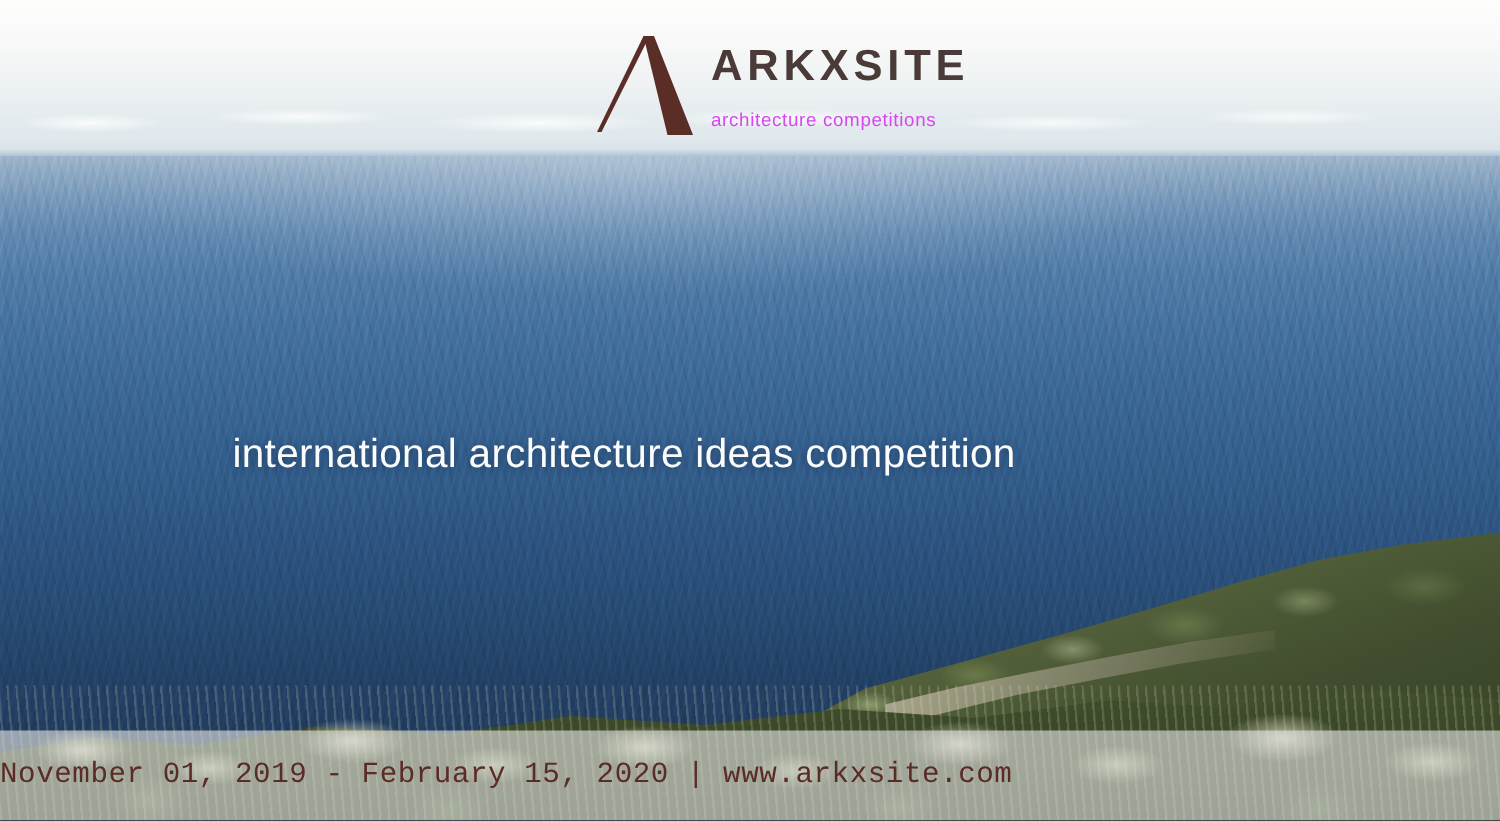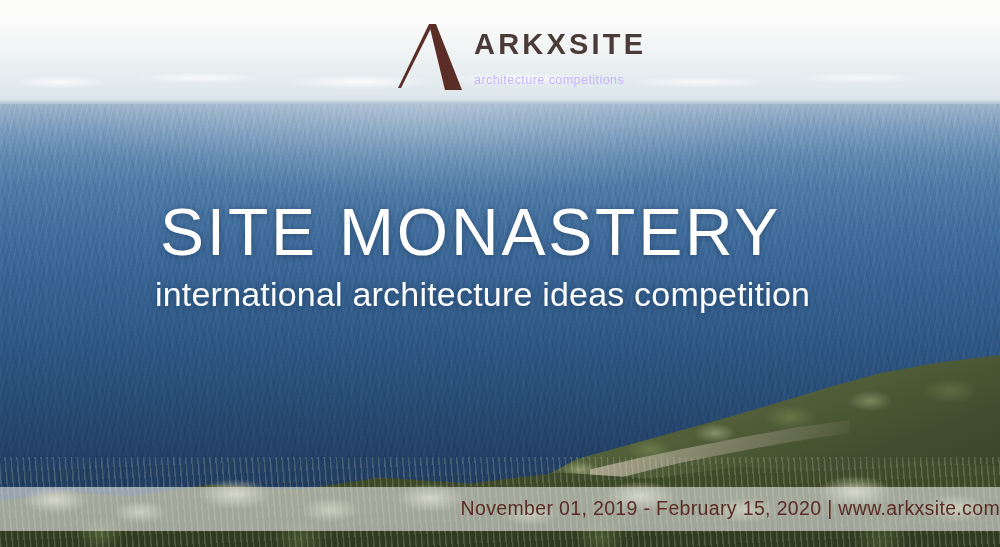--- a/index.html
+++ b/index.html
@@ -63,33 +63,33 @@
   .logo-mark{position:relative;width:64px;height:68px;}
   .logo-mark svg{display:block;}
   .logo-text{padding-top:4px;}
   .logo-word{
     font-size:29px;letter-spacing:3.2px;color:#4a3b38;
     font-weight:700;line-height:1;white-space:nowrap;
     font-family:"Liberation Sans",sans-serif;
   }
   .logo-sub{
     margin-top:15px;font-size:12.5px;letter-spacing:.45px;
-    color:#c4b5fd;font-weight:400;line-height:1;white-space:nowrap;
+    color:#d946ef;font-weight:400;line-height:1;white-space:nowrap;
   }
 
   
   .title{
     position:absolute;left:160px;top:199px;
     font-size:66px;font-weight:300;color:#ffffff;
     letter-spacing:2.8px;line-height:1;white-space:nowrap;
     text-shadow:0 1px 7px rgba(18,40,66,.45);
   }
   .subtitle{
-    position:absolute;left:155px;top:277px;
-    font-size:34px;font-weight:300;color:#fbfcfd;
+    position:absolute;left:155px;top:289px;
+    font-size:27px;font-weight:300;color:#fbfcfd;
     letter-spacing:.2px;line-height:1;white-space:nowrap;
     text-shadow:0 1px 6px rgba(18,40,66,.5);
   }
 
   
   .land{position:absolute;left:0;top:300px;width:1000px;height:247px;}
 
   .headland{
     position:absolute;right:0;top:55px;width:460px;height:200px;
     background:linear-gradient(160deg,#6d7a4e 0%,#55633c 30%,#414d2e 60%,#333d24 100%);
@@ -140,23 +140,23 @@
       radial-gradient(ellipse 40px 28px at 880px 118px,rgba(72,90,50,.8),rgba(0,0,0,0) 70%);
   }
   .grass-blades{
     position:absolute;left:0;bottom:0;width:1000px;height:90px;
     background-image:repeating-linear-gradient(85deg,rgba(225,226,198,.35) 0px,rgba(225,226,198,.35) 1px,rgba(0,0,0,0) 2px,rgba(0,0,0,0) 6px);
     opacity:.55;
   }
 
   
   .footer-band{
-    position:absolute;left:0;top:487px;width:1000px;height:44px;
+    position:absolute;left:0;top:487px;width:1000px;height:60px;
     background:rgba(228,229,226,.62);
-    display:flex;align-items:center;justify-content:flex-end;
+    display:flex;align-items:center;justify-content:flex-start;font-family:Liberation Mono, monospace;
   }
   .footer-text{
     font-size:19.5px;font-weight:400;letter-spacing:.35px;
     color:#5b2b26;white-space:nowrap;line-height:1;
   }
 </style>
 </head>
 <body>
 
 <div id="poster">
@@ -185,20 +185,19 @@
         <polygon points="31,2 35,2 3,66 0,66" fill="#5a2e26"></polygon>
         <polygon points="31,2 38,2 64,68 47,68" fill="#5a2e26"></polygon>
       </svg>
     </div>
     <div class="logo-text">
       <div class="logo-word">ARKXSITE</div>
       <div class="logo-sub">architecture competitions</div>
     </div>
   </div>
 
-  <div class="title">SITE  MONASTERY</div>
   <div class="subtitle">international architecture ideas competition</div>
 
   <div class="footer-band">
     <div class="footer-text">November 01, 2019 - February 15, 2020 | www.arkxsite.com</div>
   </div>
 
 </div>
 
 </body></html>

